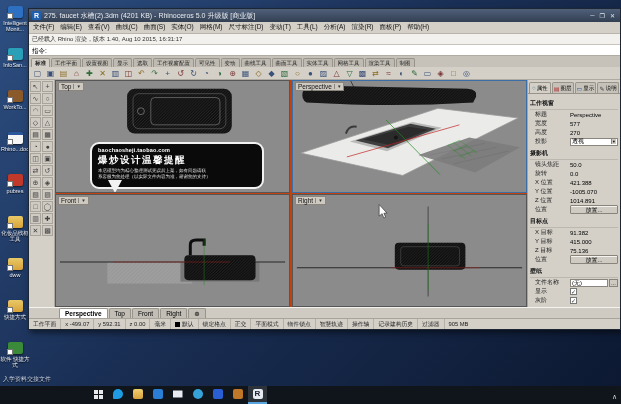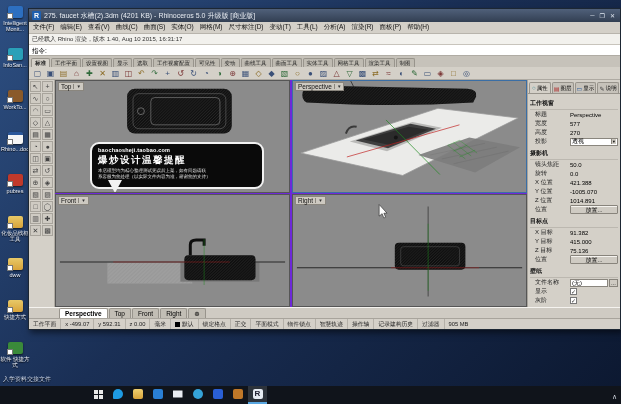--- a/index.html
+++ b/index.html
@@ -50,21 +50,21 @@
   .tbico:nth-of-type(4n){color:#7a3535;}
   .tbico:nth-of-type(5n){color:#2f6a3a;}
 
   .main{flex:1;display:flex;min-height:0;}
   .sidetools{width:26px;background:#d4d0c8;display:grid;grid-template-columns:11px 11px;gap:1px;
     padding:1px;align-content:start;border-right:1px solid #aeaaa2;flex:0 0 auto;}
   .stool{width:11px;height:11px;background:#cfcbc3;border:1px solid #a8a49c;font-size:7px;line-height:10px;
     text-align:center;color:#444;cursor:pointer;}
 
   
-  .vparea{flex:1;position:relative;background:#6d28d9;min-width:0;}
+  .vparea{flex:1;position:relative;background:#c2410c;min-width:0;}
   .vp{position:absolute;background:#8b8b8b;border:1px solid #565656;overflow:hidden;}
   #vp-top{left:0;top:0;width:49.8%;height:49.8%;}
   #vp-persp{left:50.2%;top:0;right:0;height:49.8%;border-color:#3a6ea5;}
   #vp-front{left:0;top:50.2%;width:49.8%;bottom:0;}
   #vp-right{left:50.2%;top:50.2%;right:0;bottom:0;}
   .vplabel{position:absolute;left:2px;top:1px;background:#cdc9c1;border:1px solid #8a867e;font-size:6.5px;
     padding:0 2px;color:#111;display:flex;align-items:center;gap:2px;z-index:5;cursor:pointer;}
   .vplabel .dd{font-size:4.5px;color:#333;border-left:1px solid #8a867e;padding-left:2px;}
   .vpsvg{position:absolute;inset:0;width:100%;height:100%;}
 

